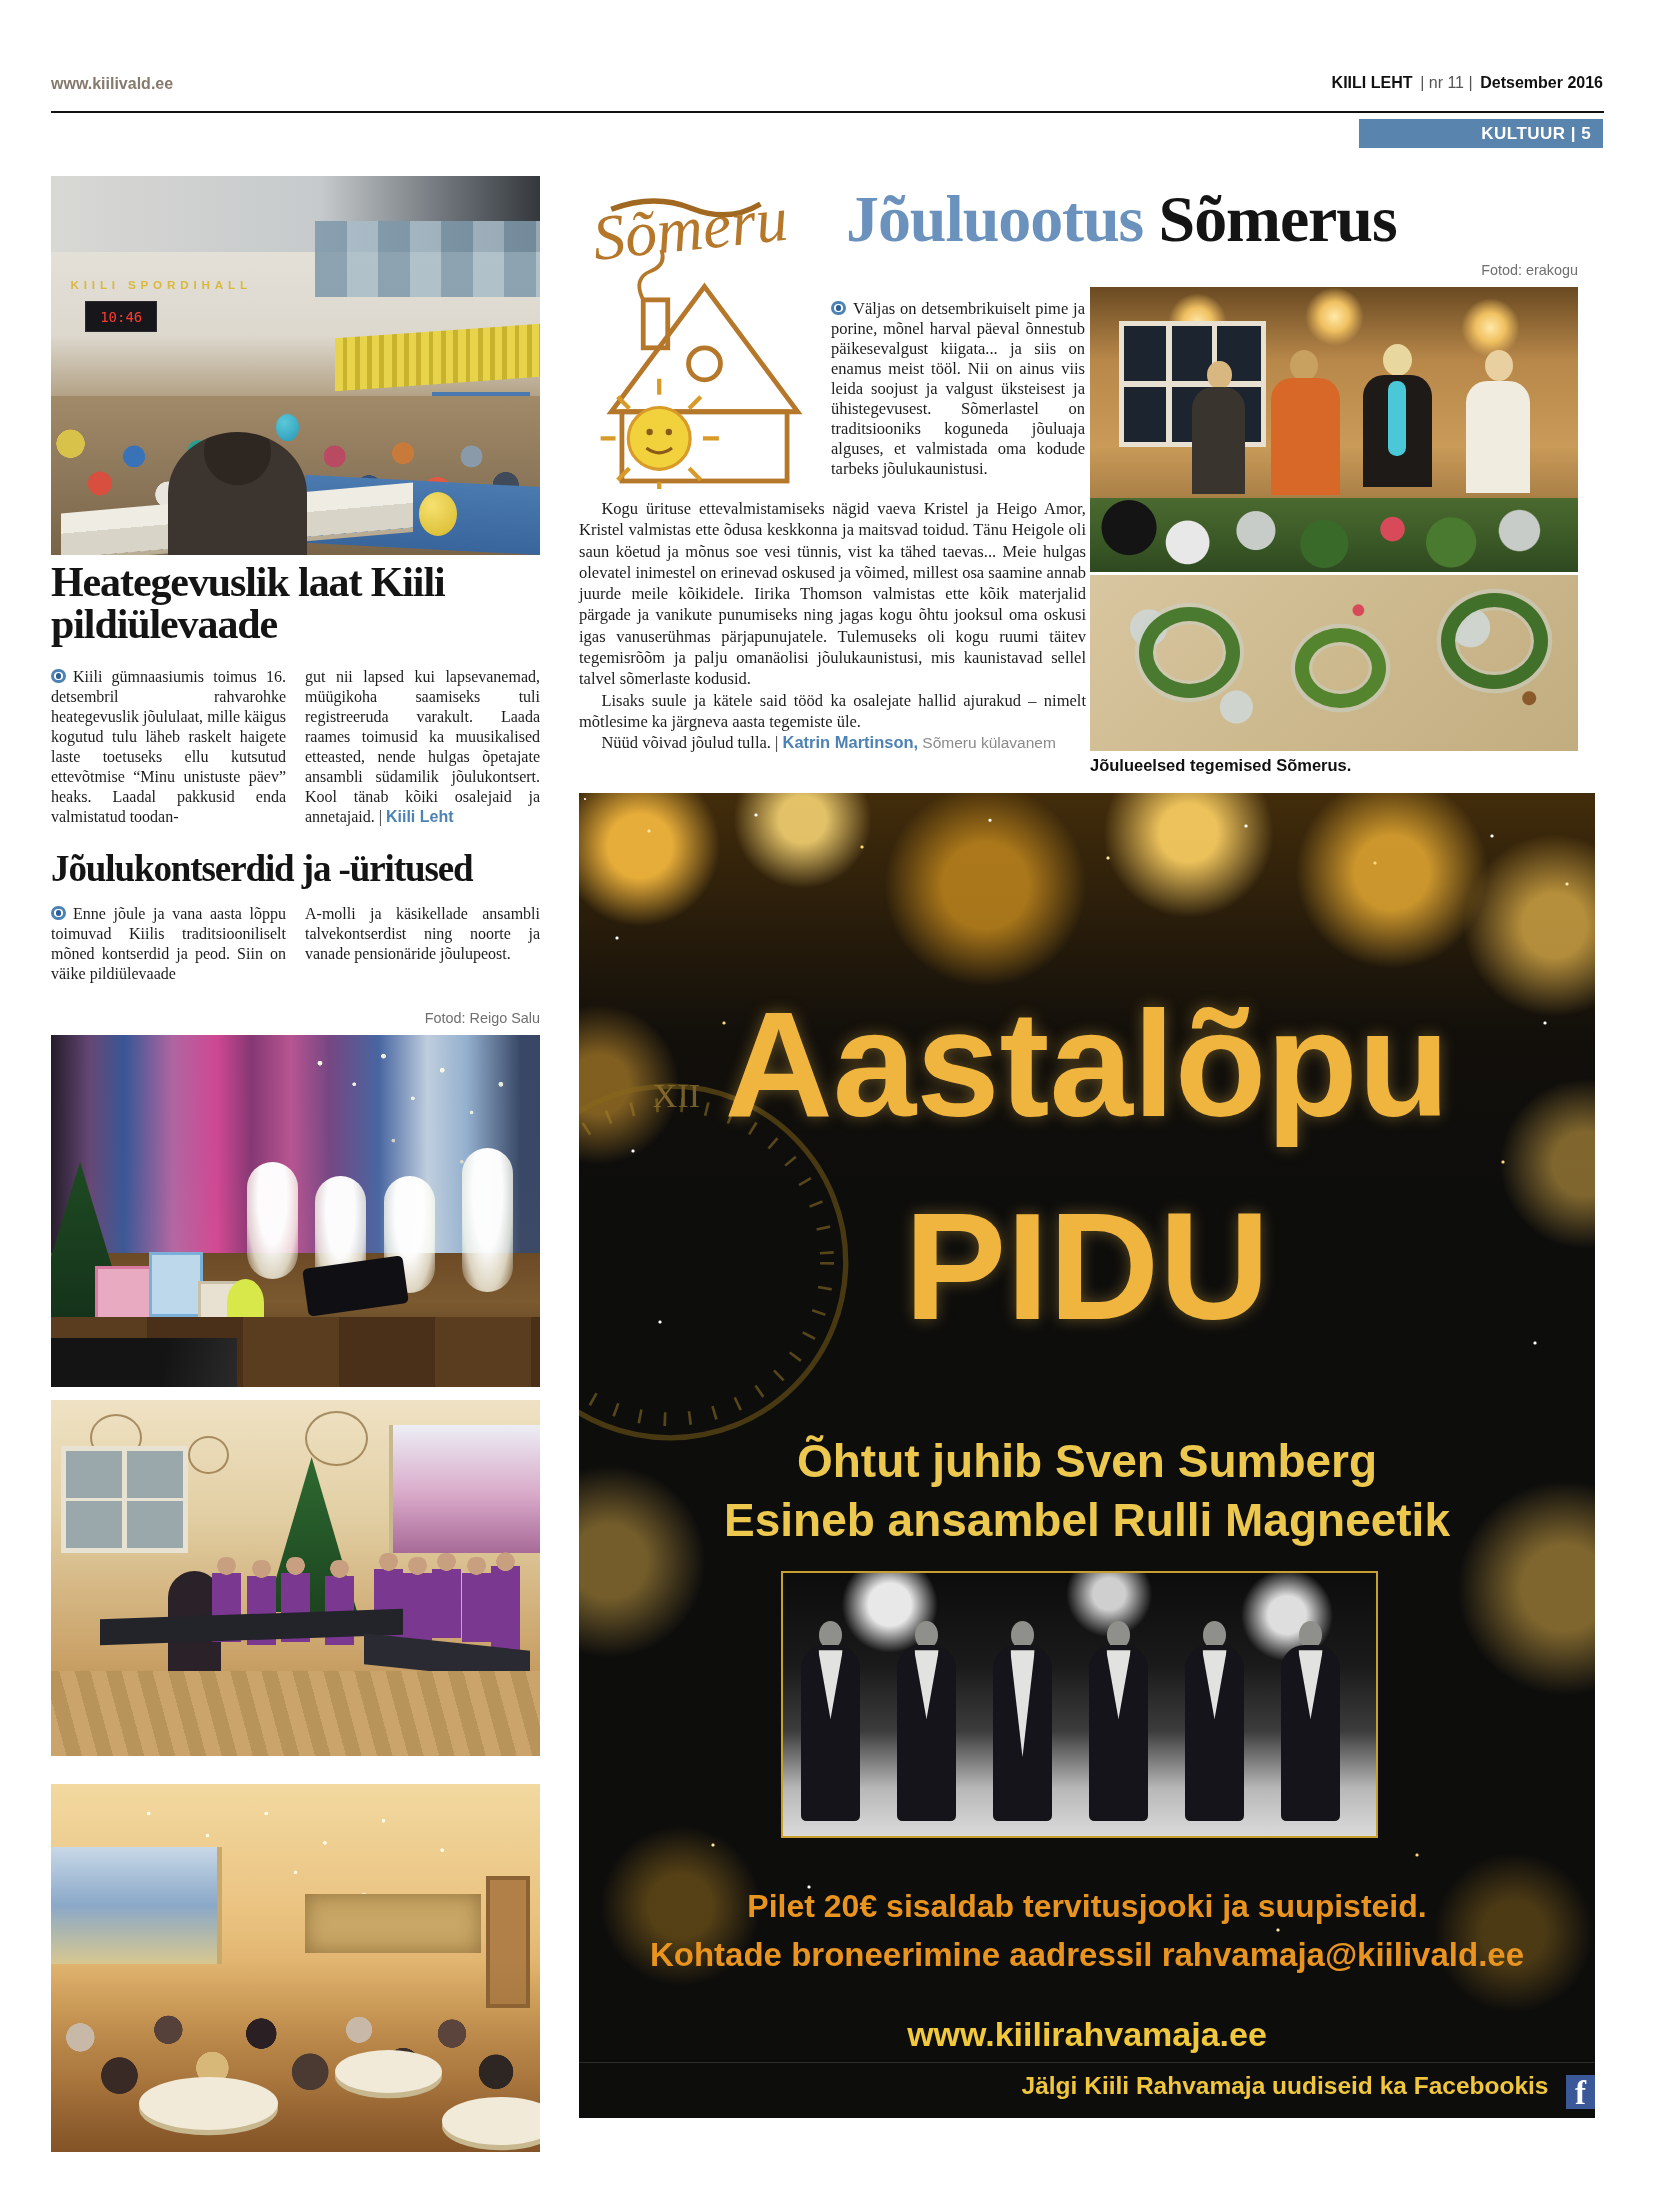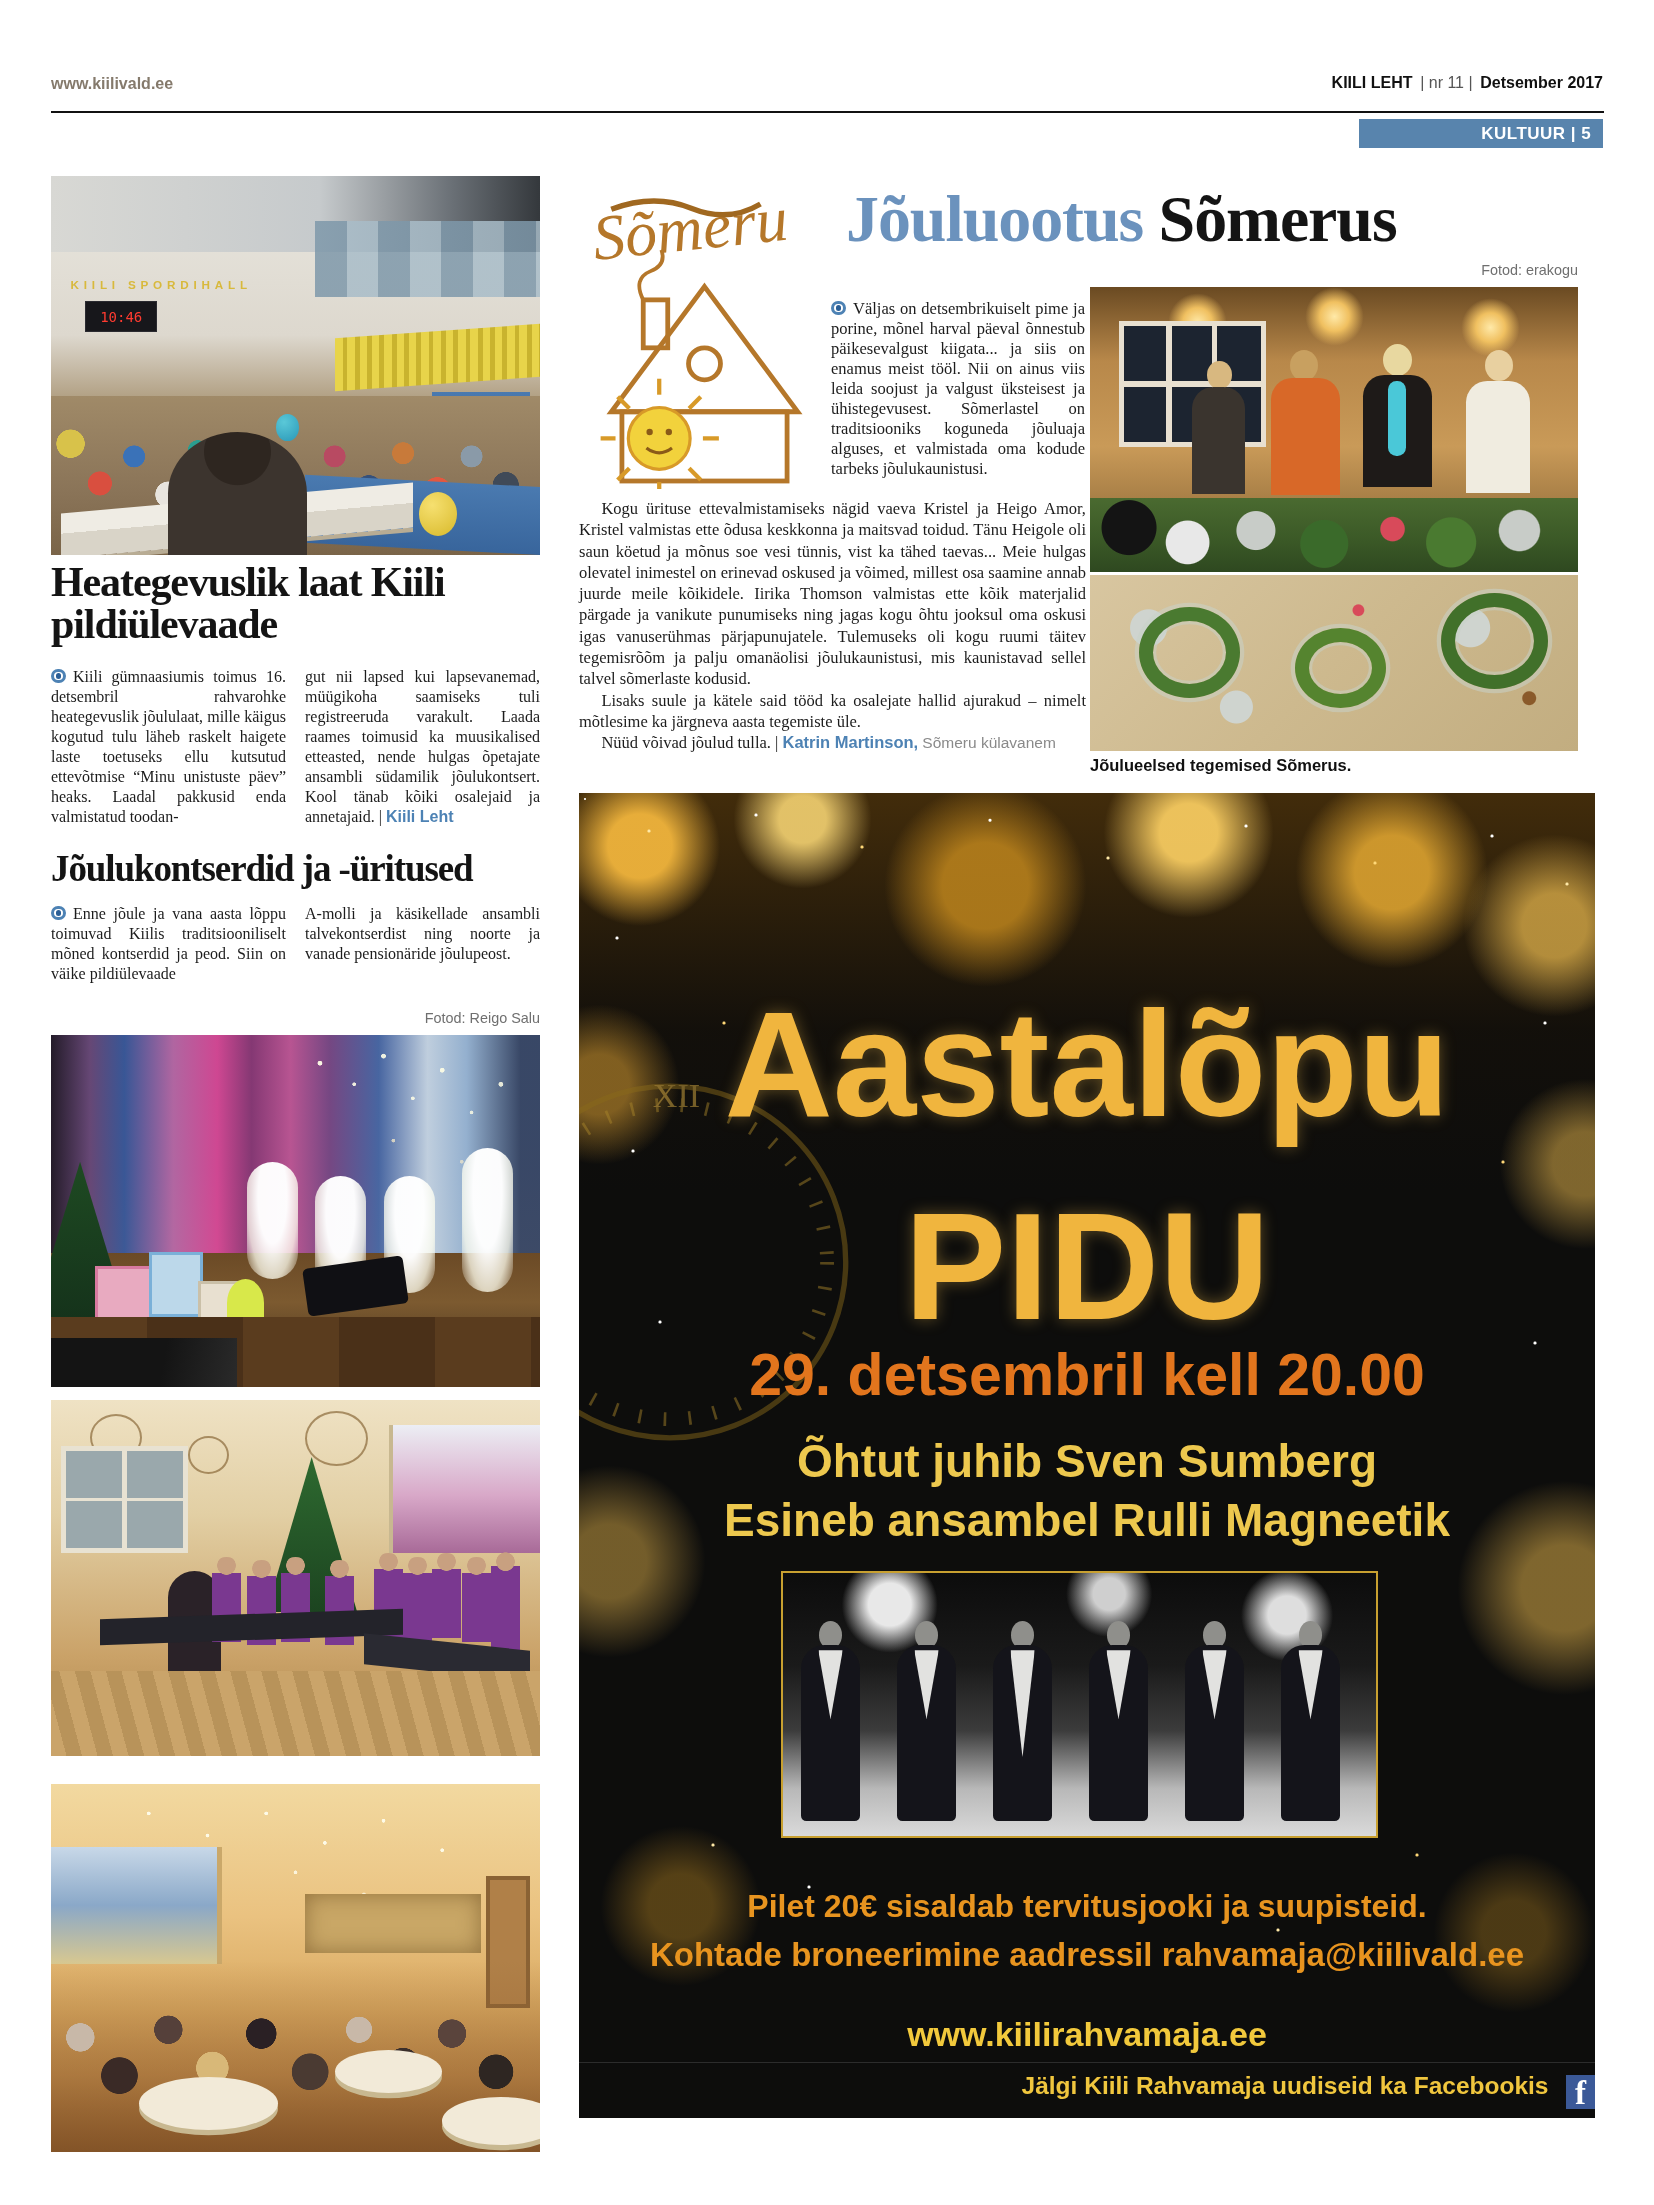--- a/index.html
+++ b/index.html
@@ -268,21 +268,21 @@
 </style>
 </head>
 <body>
 
 <div id="page">
 
   <div class="abs hdr-site">www.kiilivald.ee</div>
   <div class="abs hdr-right">
     <span class="paper">KIILI LEHT</span>
     <span class="issue">| nr 11 |</span>
-    <span class="date">Detsember 2017</span>
+    <span class="date">Detsember 2016</span>
   </div>
   <div class="abs hdr-rule"></div>
   <div class="abs hdr-badge">KULTUUR | 5</div>
 
   <div id="p1" class="photo">
     <div class="p1-roof"></div>
     <div class="p1-upwin"></div>
     <div class="p1-sign">KIILI SPORDIHALL</div>
     <div class="p1-score">10:46</div>
     <div class="p1-seats"></div>
@@ -444,21 +444,20 @@
   <div id="ad" class="abs">
     <div class="ad-fire"></div>
     <div class="ad-stars"></div>
     <svg class="ad-clock" width="405" height="480" viewBox="0 0 760 900">
       <circle cx="300" cy="450" r="330" stroke="#8a6a1a" stroke-width="10" fill="none" opacity=".8"></circle>
       <circle cx="300" cy="450" r="295" stroke="#a8842a" stroke-width="26" fill="none" stroke-dasharray="5 42" opacity=".8"></circle>
       <text x="268" y="160" font-family="Liberation Serif, DejaVu Serif, serif" font-size="64" fill="#b8933a">XII</text>
     </svg>
     <div class="ad-title1">Aastalõpu</div>
     <div class="ad-title2">PIDU</div>
-    <div class="ad-date">29. detsembril kell 20.00</div>
     <div class="ad-host">Õhtut juhib Sven Sumberg</div>
     <div class="ad-band">Esineb ansambel Rulli Magneetik</div>
 
     <div id="pband" class="abs">
       <div class="band-fig" style="left:16px;">
           <div class="band-head"></div>
           <div class="band-suit">
             <div class="band-shirt"></div>
           </div>
         </div>

